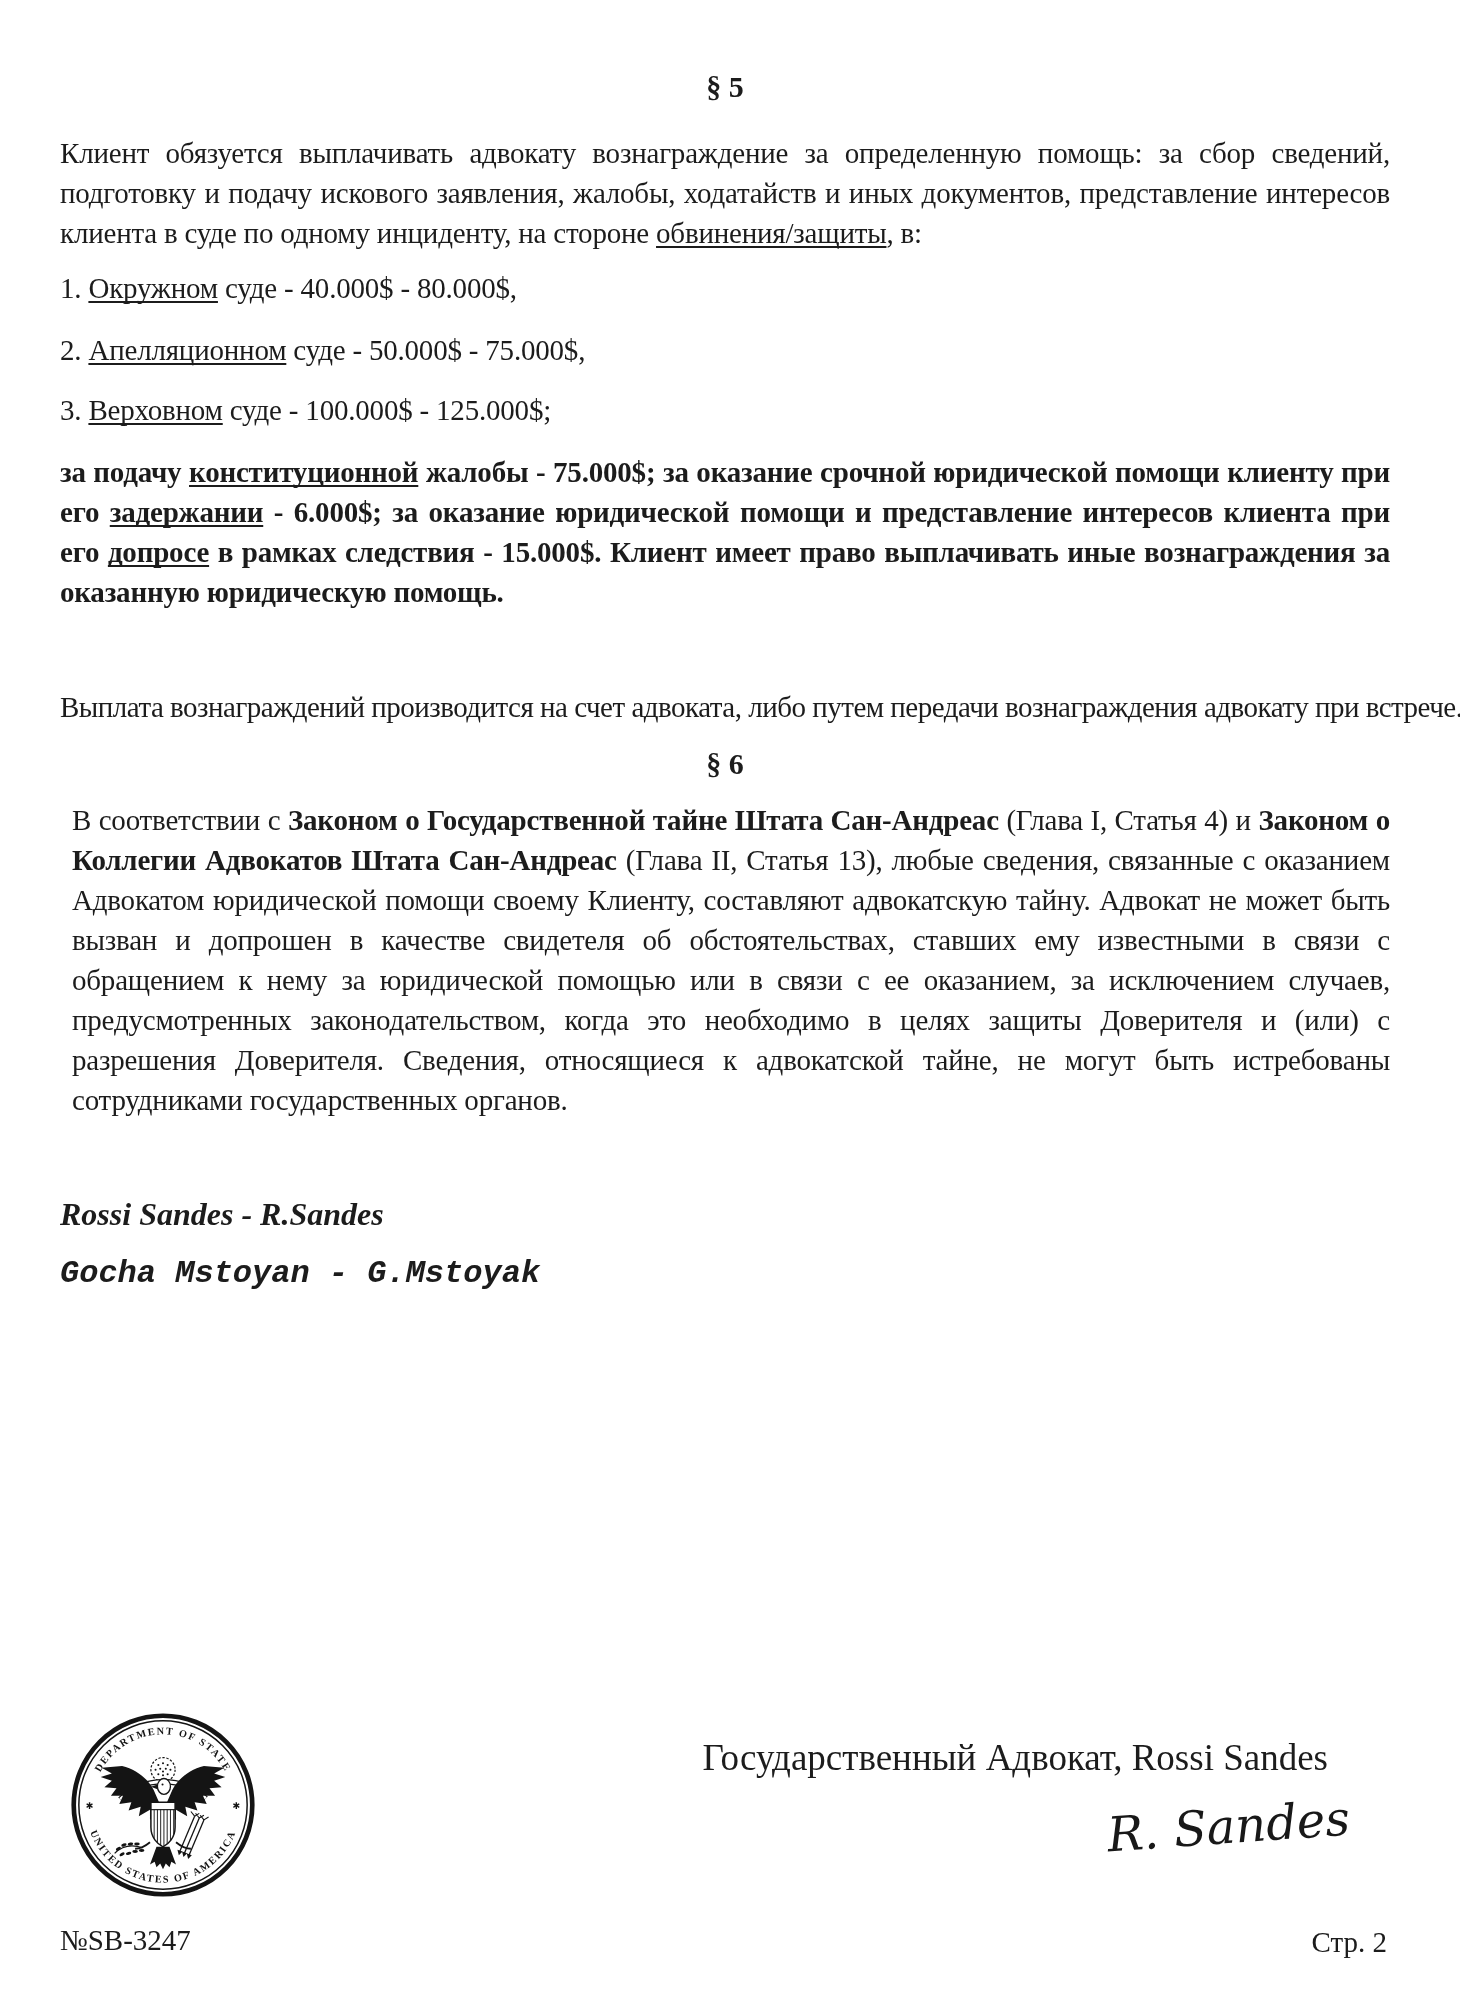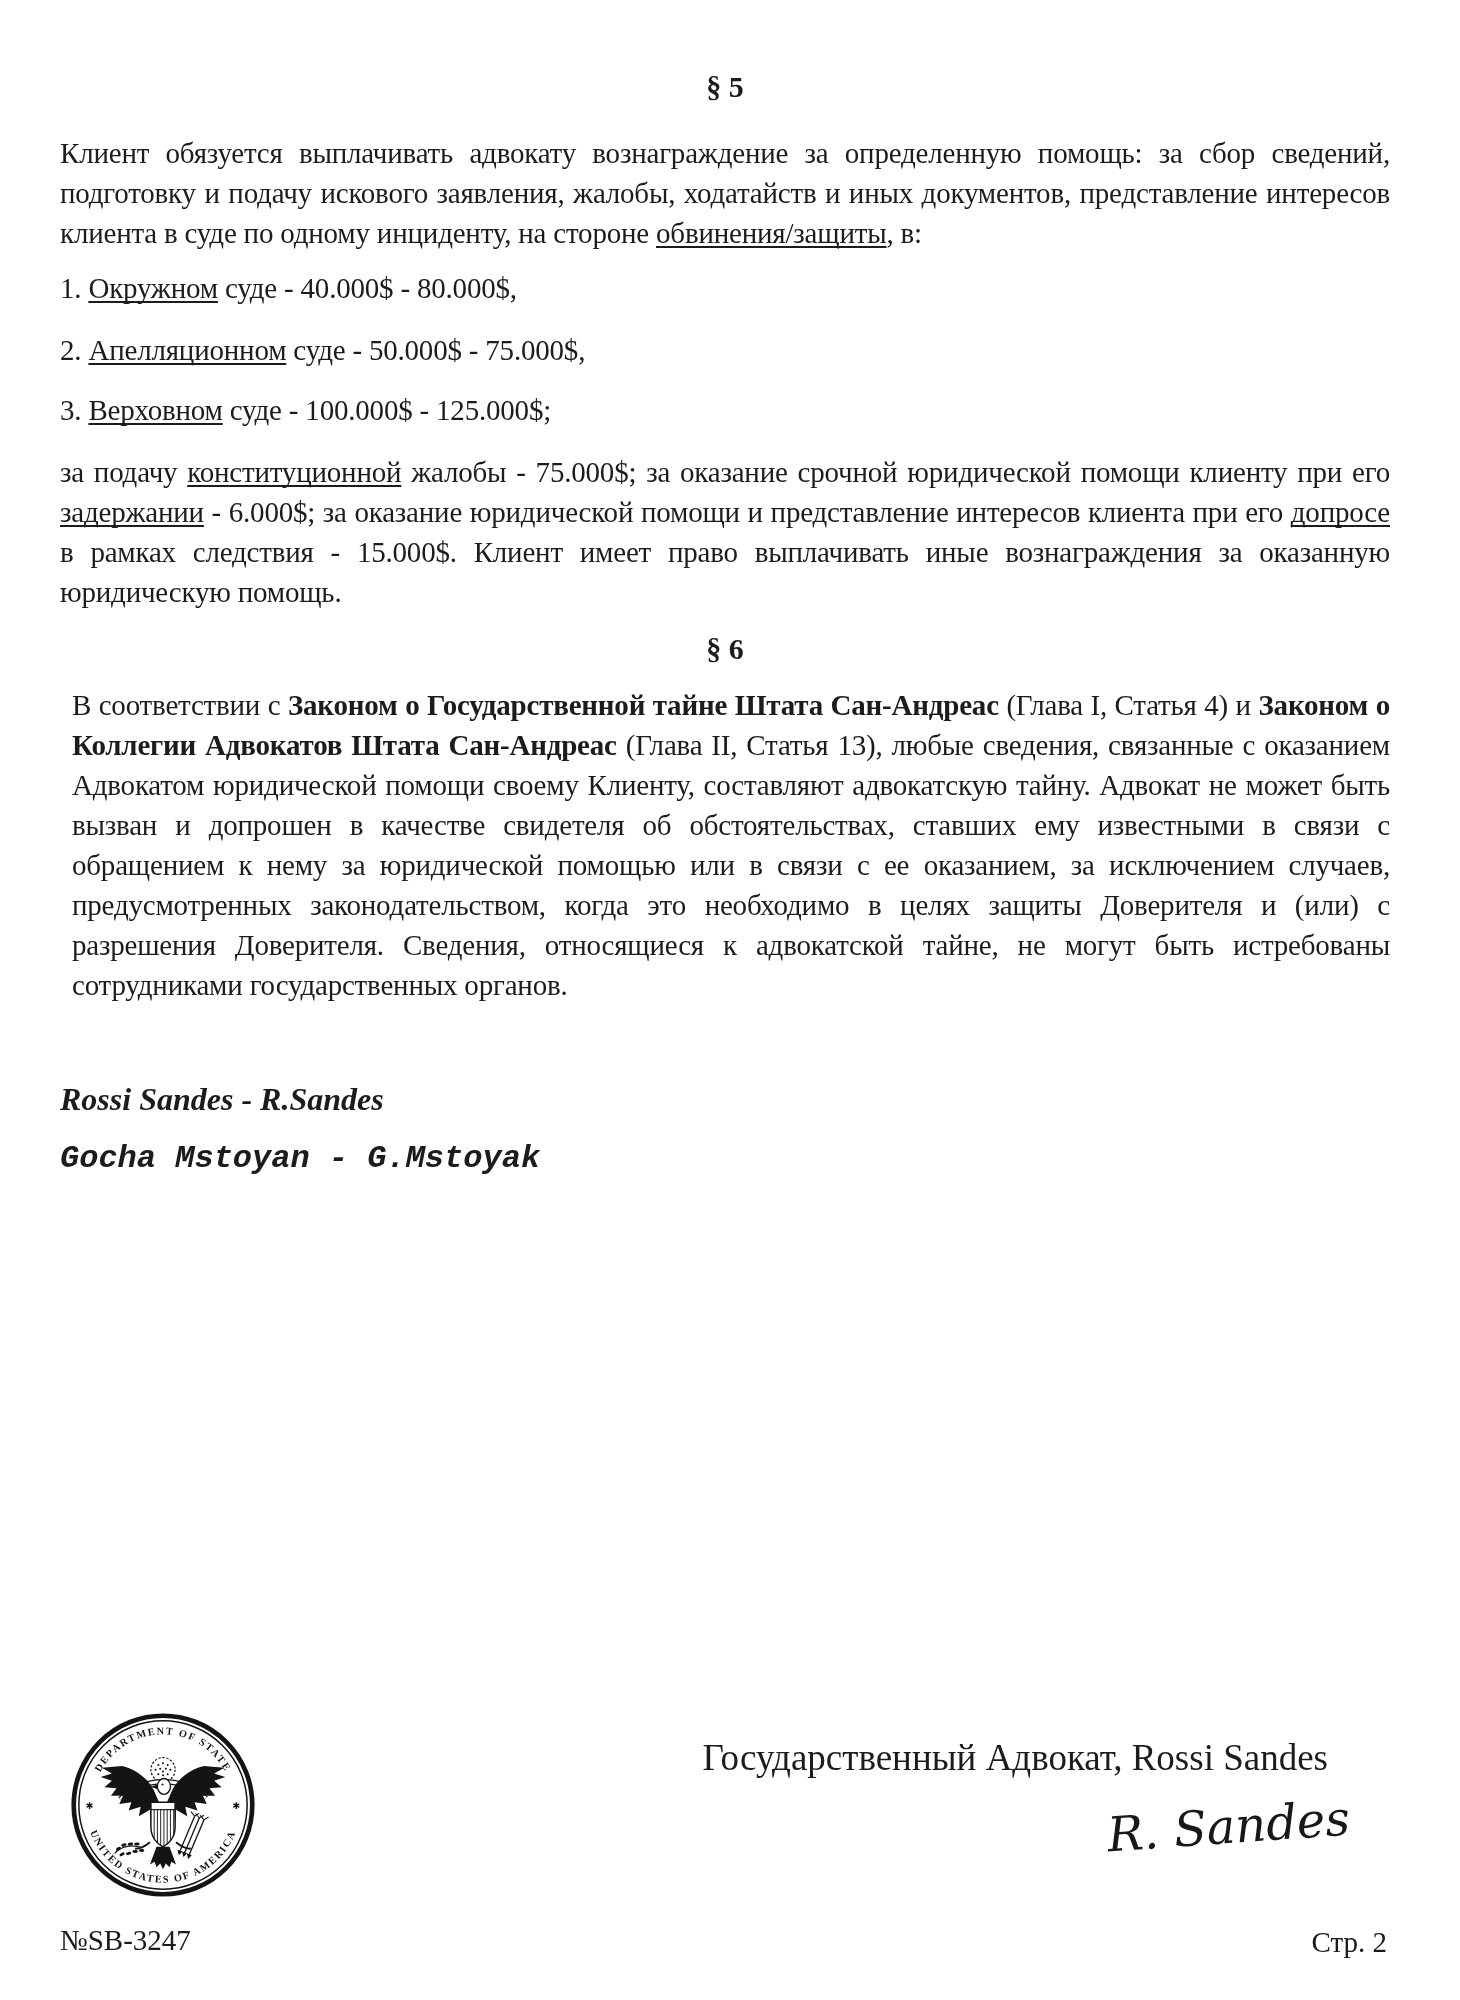--- a/index.html
+++ b/index.html
@@ -31,21 +31,21 @@
     font-size: 29px;
     line-height: 40px;
     letter-spacing: -0.2px;
   }
   .para { text-align: justify; }
   .p1 { margin-top: 26px; }
   .item { white-space: nowrap; }
   .item1 { margin-top: 15px; }
   .item2 { margin-top: 22px; }
   .item3 { margin-top: 20px; }
-  .p2 { margin-top: 22px; }
+  .p2 { margin-top: 22px; font-weight: bold; }
   .p3 { margin-top: 75px; text-align: left; white-space: nowrap; letter-spacing: -0.5px; }
   .p4 { margin-top: 16px; margin-left: 12px; }
 
   .u span, span.u, .u {
     text-decoration: underline;
     text-decoration-thickness: 2px;
     text-underline-offset: 3px;
     text-decoration-skip-ink: none;
   }
 
@@ -108,20 +108,21 @@
     <p class="heading h5">§ 5</p>
 
     <p class="para p1"><span>Клиент обязуется выплачивать адвокату вознаграждение за определенную помощь: за сбор сведений, подготовку и подачу искового заявления, жалобы, ходатайств и иных документов, представление интересов клиента в суде по одному инциденту, на стороне </span><span class="u">обвинения/защиты</span><span>, в:</span></p>
 
     <p class="item item1"><span>1. </span><span class="u">Окружном</span><span> суде - 40.000$ - 80.000$,</span></p>
     <p class="item item2"><span>2. </span><span class="u">Апелляционном</span><span> суде - 50.000$ - 75.000$,</span></p>
     <p class="item item3"><span>3. </span><span class="u">Верховном</span><span> суде - 100.000$ - 125.000$;</span></p>
 
     <p class="para p2"><span>за подачу </span><span class="u">конституционной</span><span> жалобы - 75.000$; за оказание срочной юридической помощи клиенту при его </span><span class="u">задержании</span><span> - 6.000$; за оказание юридической помощи и представление интересов клиента при его </span><span class="u">допросе</span><span> в рамках следствия - 15.000$. Клиент имеет право выплачивать иные вознаграждения за оказанную юридическую помощь.</span></p>
 
+    <p class="para p3">Выплата вознаграждений производится на счет адвоката, либо путем передачи вознаграждения адвокату при встрече.</p>
 
     <p class="heading h6">§ 6</p>
 
     <p class="para p4"><span>В соответствии с </span><span style="font-weight: bold;">Законом о Государственной тайне Штата Сан-Андреас</span><span> (Глава I, Статья 4) и </span><span style="font-weight: bold;">Законом о Коллегии Адвокатов Штата Сан-Андреас</span><span> (Глава II, Статья 13), любые сведения, связанные с оказанием Адвокатом юридической помощи своему Клиенту, составляют адвокатскую тайну. Адвокат не может быть вызван и допрошен в качестве свидетеля об обстоятельствах, ставших ему известными в связи с обращением к нему за юридической помощью или в связи с ее оказанием, за исключением случаев, предусмотренных законодательством, когда это необходимо в целях защиты Доверителя и (или) с разрешения Доверителя. Сведения, относящиеся к адвокатской тайне, не могут быть истребованы сотрудниками государственных органов.</span></p>
 
     <p class="sig sig1">Rossi Sandes - R.Sandes</p>
     <p class="sig sig2">Gocha Mstoyan - G.Mstoyak</p>
   </div>
 
   <div class="seal">

